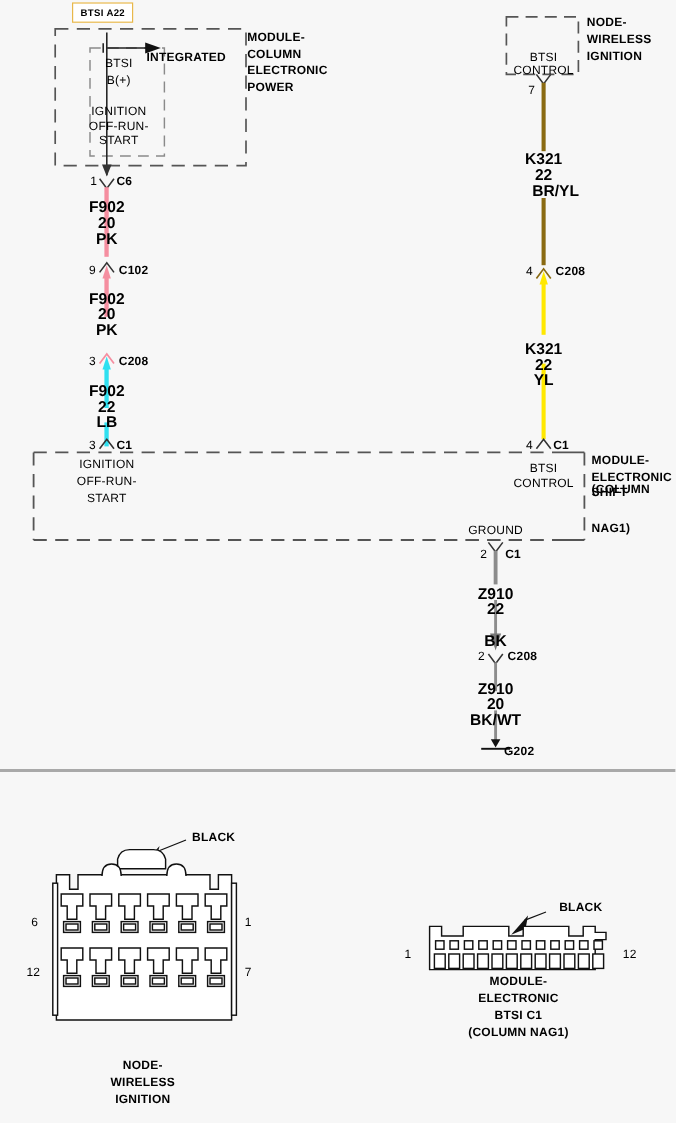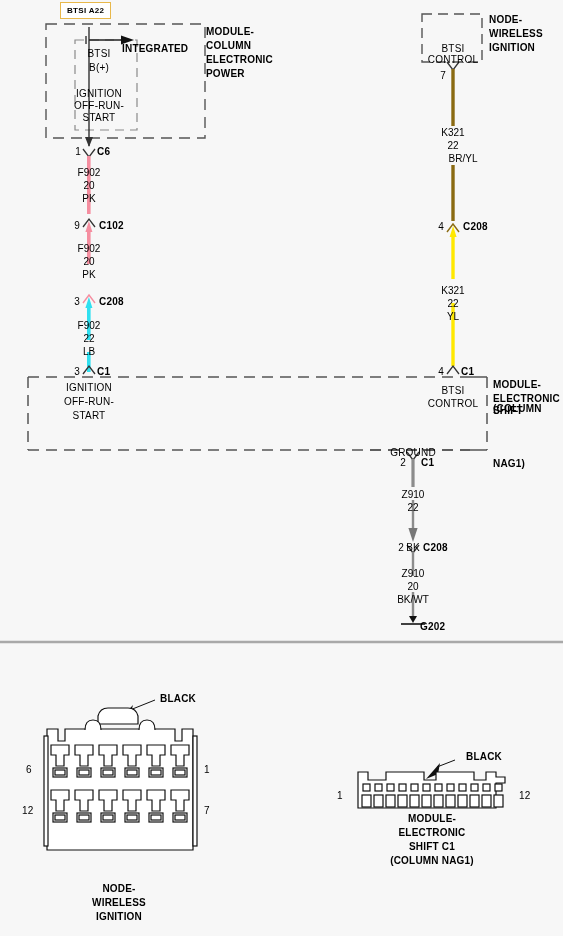--- a/index.html
+++ b/index.html
@@ -10,21 +10,21 @@
     color:#000;
     position:relative;
     overflow:hidden;
     -webkit-font-smoothing:none;
   }
   .cv{position:absolute;left:0;top:0;width:563px;height:936px;}
   .lbl{position:absolute;font-size:10px;line-height:10px;font-weight:bold;letter-spacing:.2px;white-space:pre;}
   .lbl.nb{font-weight:normal;}
   .lbl.c{text-align:center;transform:translateX(-50%);}
   .lbl.r{text-align:right;transform:translateX(-100%);}
-  .wirelbl{position:absolute;font-size:10px;line-height:11px;text-align:center;transform:translateX(-50%);white-space:pre;font-weight:normal;}
+  .wirelbl{position:absolute;font-size:13px;line-height:11px;text-align:center;transform:translateX(-50%);white-space:pre;font-weight:bold;}
   .battbox{
     position:absolute;border:1.5px solid #E8B84B;background:#fff;
     font-size:8px;font-weight:bold;padding:3px 6px;letter-spacing:.3px;
   }
 </style>
 </head>
 <body>
 
 <svg class="cv" viewBox="0 0 563 936">
   <defs>
@@ -276,30 +276,30 @@
 <div class="wirelbl" style="left:453px;top:298px;">22</div>
 <div class="wirelbl" style="left:453px;top:311px;">YL</div>
 
 <div class="lbl nb c" style="left:453px;top:386px;">BTSI</div>
 <div class="lbl nb c" style="left:453px;top:399px;">CONTROL</div>
 
 <div class="lbl" style="left:493px;top:380px;">MODULE-</div>
 <div class="lbl" style="left:493px;top:394px;">ELECTRONIC</div>
 <div class="lbl" style="left:493px;top:406px;">SHIFT</div>
 <div class="lbl" style="left:493px;top:404px;">(COLUMN</div>
-<div class="lbl" style="left:493px;top:436px;margin-top:23px;">NAG1)</div>
-
-<div class="lbl nb c" style="left:413px;top:448px;">GROUND</div>
+<div class="lbl" style="left:493px;top:436px;">NAG1)</div>
+
+<div class="lbl nb c" style="left:413px;top:438px;">GROUND</div>
 
 <div class="lbl nb r" style="left:406px;top:458px;">2</div>
 <div class="lbl" style="left:421px;top:458px;">C1</div>
 
 <div class="wirelbl" style="left:413px;top:489px;">Z910</div>
 <div class="wirelbl" style="left:413px;top:502px;">22</div>
-<div class="wirelbl" style="left:413px;top:542px;">BK</div>
+<div class="wirelbl" style="left:413px;top:528px;">BK</div>
 
 <div class="lbl nb r" style="left:404px;top:543px;">2</div>
 <div class="lbl" style="left:423px;top:543px;">C208</div>
 
 <div class="wirelbl" style="left:413px;top:568px;">Z910</div>
 <div class="wirelbl" style="left:413px;top:581px;">20</div>
 <div class="wirelbl" style="left:413px;top:594px;">BK/WT</div>
 
 <div class="lbl" style="left:420px;top:622px;">G202</div>
 
@@ -310,14 +310,14 @@
 <div class="lbl nb" style="left:204px;top:806px;">7</div>
 <div class="lbl c" style="left:119px;top:884px;">NODE-</div>
 <div class="lbl c" style="left:119px;top:898px;">WIRELESS</div>
 <div class="lbl c" style="left:119px;top:912px;">IGNITION</div>
 
 <div class="lbl" style="left:466px;top:752px;">BLACK</div>
 <div class="lbl nb" style="left:337px;top:791px;">1</div>
 <div class="lbl nb" style="left:519px;top:791px;">12</div>
 <div class="lbl c" style="left:432px;top:814px;">MODULE-</div>
 <div class="lbl c" style="left:432px;top:828px;">ELECTRONIC</div>
-<div class="lbl c" style="left:432px;top:842px;">SHIFT C1</div>
+<div class="lbl c" style="left:432px;top:842px;">BTSI C1</div>
 <div class="lbl c" style="left:432px;top:856px;">(COLUMN NAG1)</div>
 
 </body></html>

